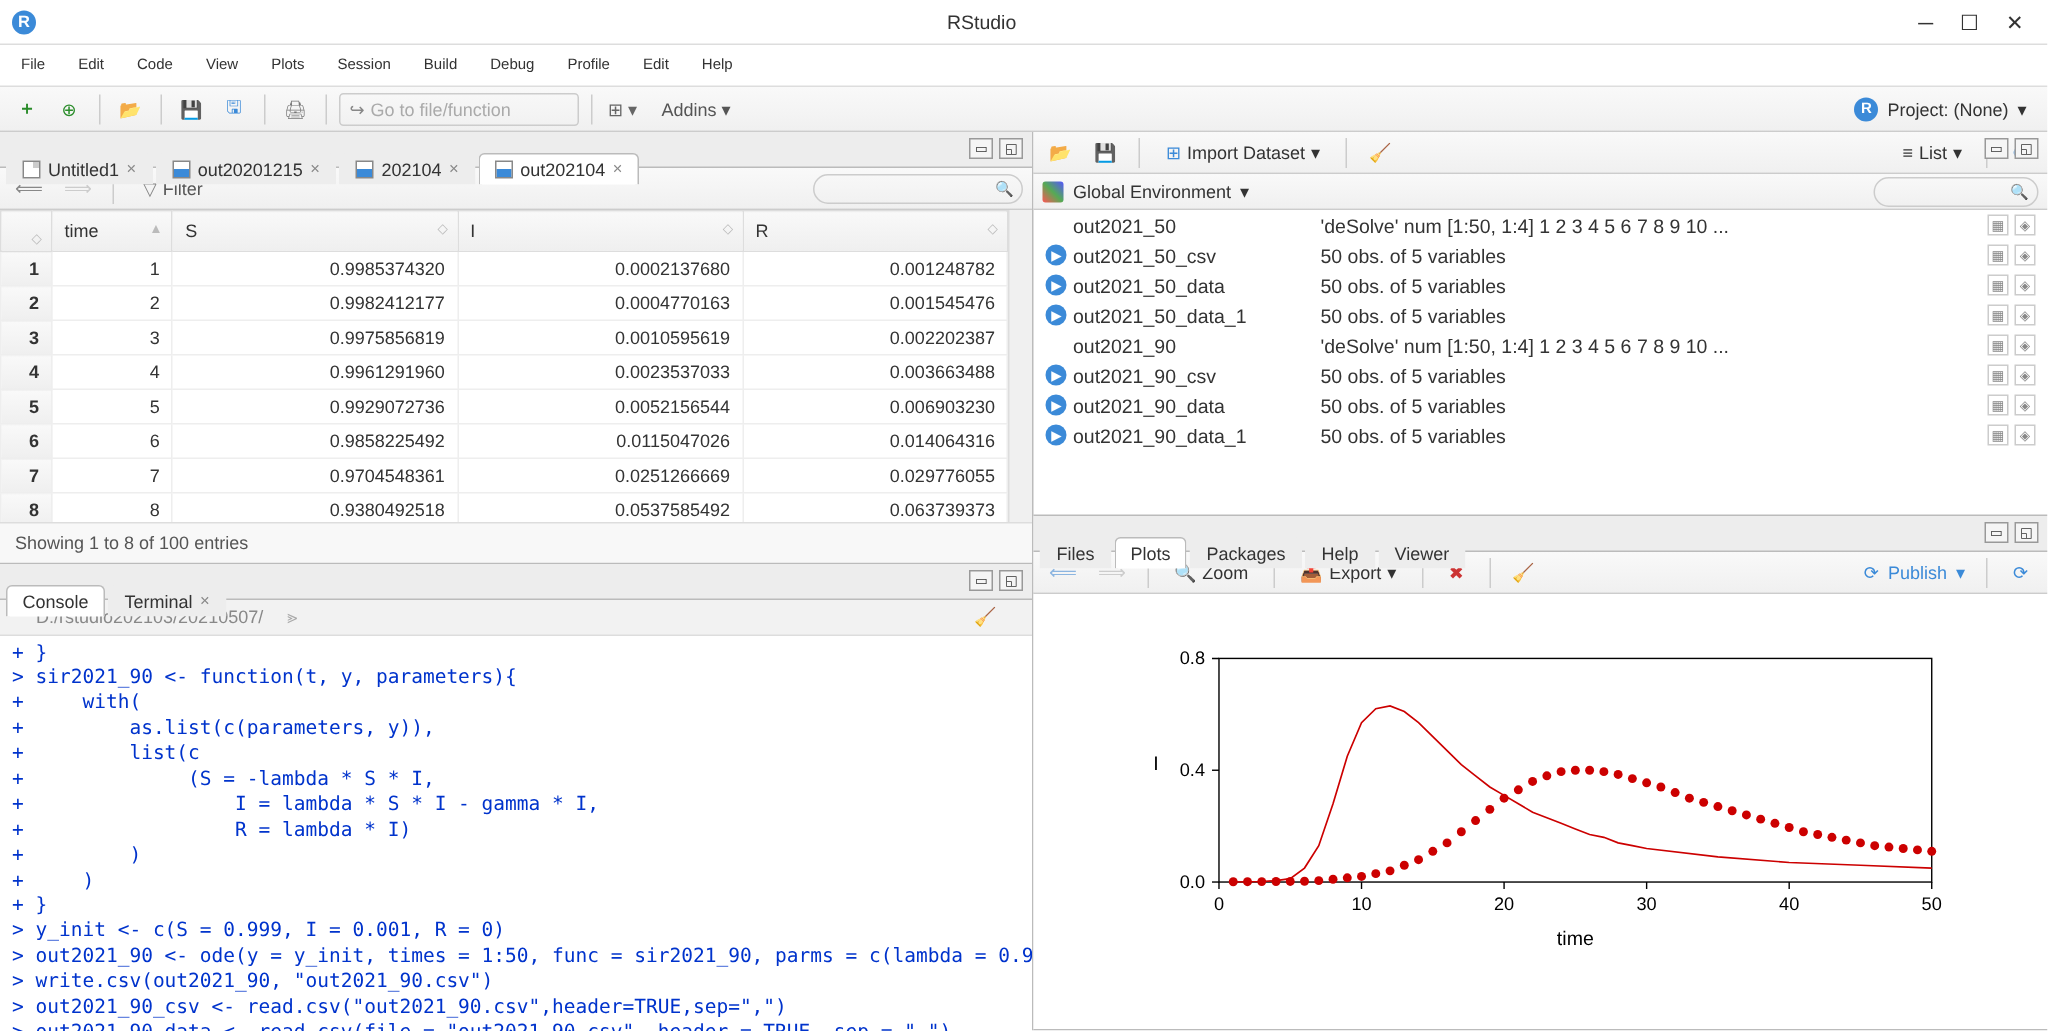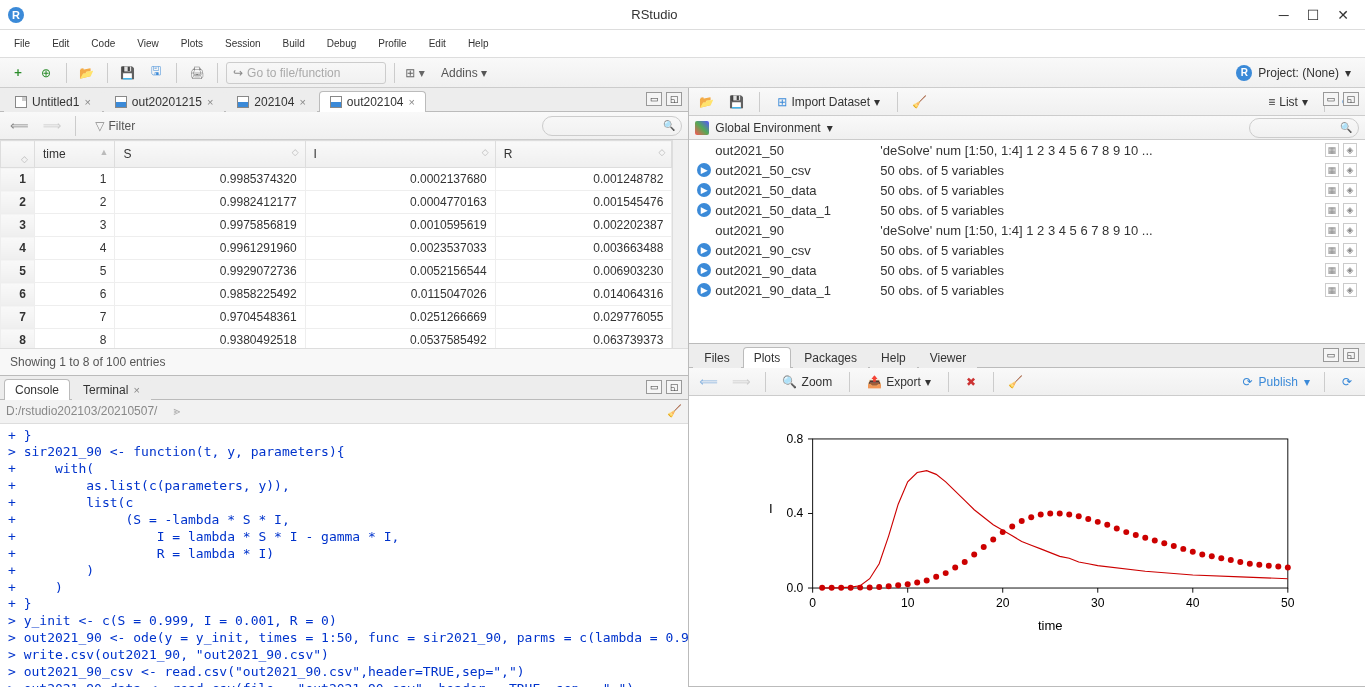--- a/index.html
+++ b/index.html
@@ -20,37 +20,37 @@
 .proj { margin-left: auto; padding: 0 8px; font-size: 12px; color: #333; display: flex; align-items: center; gap: 6px; }
 .proj .r-icon { width: 16px; height: 16px; background: #3b8ad8; border-radius: 50%; display: inline-flex; align-items: center; justify-content: center; color: #fff; font-weight: bold; font-size: 10px; }
 .main { display: flex; height: calc(100vh - 88px); }
 .left, .right { display: flex; flex-direction: column; }
 .left { width: 50.5%; border-right: 1px solid #bbb; }
 .right { flex: 1; }
 .pane { display: flex; flex-direction: column; border-bottom: 1px solid #bbb; position: relative; }
 .pane-header-controls { position: absolute; right: 6px; top: 4px; display: flex; gap: 4px; z-index: 10; }
 .pane-header-controls span { width: 16px; height: 14px; border: 1px solid #999; background: #f5f5f5; cursor: pointer; font-size: 9px; display: inline-flex; align-items: center; justify-content: center; }
 .tabs { display: flex; background: #ededed; border-bottom: 1px solid #bbb; height: 24px; align-items: flex-end; padding-left: 4px; gap: 2px; }
-.tab { display: flex; align-items: center; gap: 5px; padding: 3px 10px; background: #ededed; border: 1px solid transparent; border-bottom: none; border-radius: 4px 4px 0 0; cursor: pointer; font-size: 12px; position: relative; top: 1px; }
+.tab { display: flex; align-items: center; gap: 5px; padding: 3px 10px; background: #ededed; border: 1px solid transparent; border-bottom: none; border-radius: 4px 4px 0 0; cursor: pointer; font-size: 12px; position: relative; top: 12px; }
 .tab.active { background: #fff; border-color: #bbb; }
 .tab .close-x { color: #888; font-size: 11px; cursor: pointer; }
 .tab .doc-icon { width: 12px; height: 12px; display: inline-block; }
 .pane-toolbar { height: 28px; display: flex; align-items: center; padding: 0 6px; gap: 6px; background: linear-gradient(#f9f9f9,#f0f0f0); border-bottom: 1px solid #ccc; }
 .search-box { margin-left: auto; height: 20px; border: 1px solid #ccc; border-radius: 10px; padding: 0 20px 0 8px; width: 140px; position: relative; display: flex; align-items: center; }
 .search-box::after { content: "🔍"; position: absolute; right: 5px; font-size: 10px; color: #888; }
 .data-table { overflow: auto; flex: 1; background: #fff; position: relative; }
 .data-table table { border-collapse: collapse; width: 100%; font-size: 12px; }
 .data-table th { background: linear-gradient(#f9f9f9,#efefef); border: 1px solid #ddd; padding: 6px 8px; text-align: left; font-weight: normal; position: relative; }
 .data-table th .sort-ind { position: absolute; right: 6px; color: #bbb; font-size: 9px; }
 .data-table td { border: 1px solid #eee; padding: 4px 8px; text-align: right; }
 .data-table td:first-child { background: linear-gradient(#f9f9f9,#efefef); text-align: right; font-weight: bold; width: 34px; }
 .scroll-track { width: 16px; background: #f0f0f0; border-left: 1px solid #ddd; }
 .status-bar { padding: 6px 10px; border-top: 1px solid #ddd; font-size: 12px; color: #555; background: #f8f8f8; }
 .console-pane { flex: 1; }
-.console-path { height: 24px; background: #f2f2f2; padding: 0 6px; display: flex; align-items: center; font-size: 12px; color: #888; border-bottom: 1px solid #ddd; gap: 16px; }
+.console-path { height: 24px; background: #f2f2f2; padding: 0 24px; display: flex; align-items: center; font-size: 12px; color: #888; border-bottom: 1px solid #ddd; gap: 16px; }
 .console-path .broom { margin-left: auto; cursor: pointer; }
 .console-body { flex: 1; overflow: auto; padding: 4px 8px; font-family: Consolas, monospace; font-size: 13px; color: #0033cc; white-space: pre; line-height: 1.3; }
 .env-row { display: flex; padding: 2px 8px; font-family: Consolas, monospace; font-size: 13px; height: 20px; align-items: center; cursor: pointer; }
 .env-row .expand { width: 14px; height: 14px; display: inline-flex; align-items: center; justify-content: center; border-radius: 50%; font-size: 9px; margin-right: 4px; }
 .env-row .expand.circle { background: #3b8ad8; color: #fff; }
 .env-row .name { width: 165px; color: #333; }
 .env-row .value { flex: 1; color: #333; white-space: nowrap; overflow: hidden; text-overflow: ellipsis; }
 .env-row .icons { display: flex; gap: 4px; margin-left: 4px; }
 .env-row .icons span { width: 14px; height: 14px; border: 1px solid #ccc; font-size: 9px; display: inline-flex; align-items: center; justify-content: center; color: #888; }
 .env-list { overflow: auto; flex: 1; }

